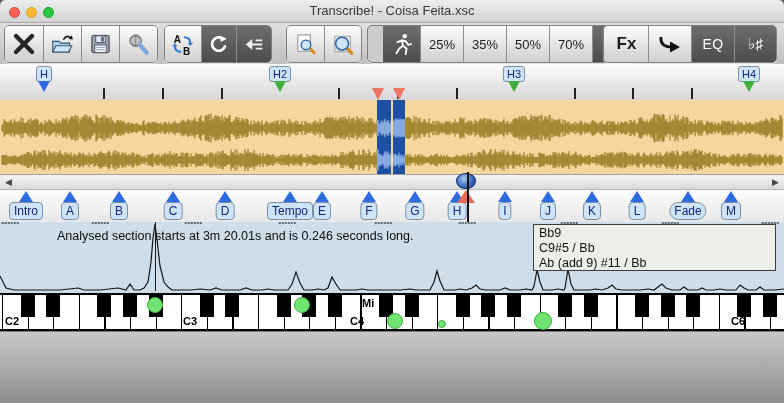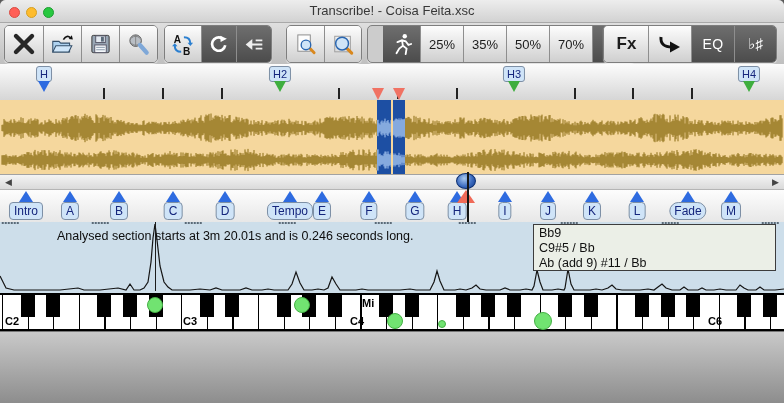--- a/index.html
+++ b/index.html
@@ -272,21 +272,21 @@
       <div>
         <div class="tri-up" style="left: 173px;"></div>
         <div class="mlabel" style="left: 173px;">C</div>
       </div>
       <div>
         <div class="tri-up" style="left: 225px;"></div>
         <div class="mlabel" style="left: 225px;">D</div>
       </div>
       <div>
         <div class="tri-up" style="left: 290px;"></div>
-        <div class="mlabel" style="left: 290px; border-radius: 7px;">Tempo</div>
+        <div class="mlabel" style="left: 290px;">Tempo</div>
       </div>
       <div>
         <div class="tri-up" style="left: 322px;"></div>
         <div class="mlabel" style="left: 322px;">E</div>
       </div>
       <div>
         <div class="tri-up" style="left: 369px;"></div>
         <div class="mlabel" style="left: 369px;">F</div>
       </div>
       <div>
@@ -490,21 +490,21 @@
       <div class="bk" style="left: 583.8px;"></div>
       <div class="bk" style="left: 635px;"></div>
       <div class="bk" style="left: 660.6px;"></div>
       <div class="bk" style="left: 686.2px;"></div>
       <div class="bk" style="left: 737.4px;"></div>
       <div class="bk" style="left: 763px;"></div>
       <div class="klabel" style="left: 5px;">C2</div>
       <div class="klabel" style="left: 183px;">C3</div>
       <div class="klabel" style="left: 350px;">C4</div>
       <div class="klabel-above" style="left: 362px;">Mi</div>
-      <div class="klabel" style="left: 708px;">C6</div>
+      <div class="klabel" style="left: 731px;">C6</div>
     </div>
 
   <div class="bottom">
     
     
     
     
 
     
     

